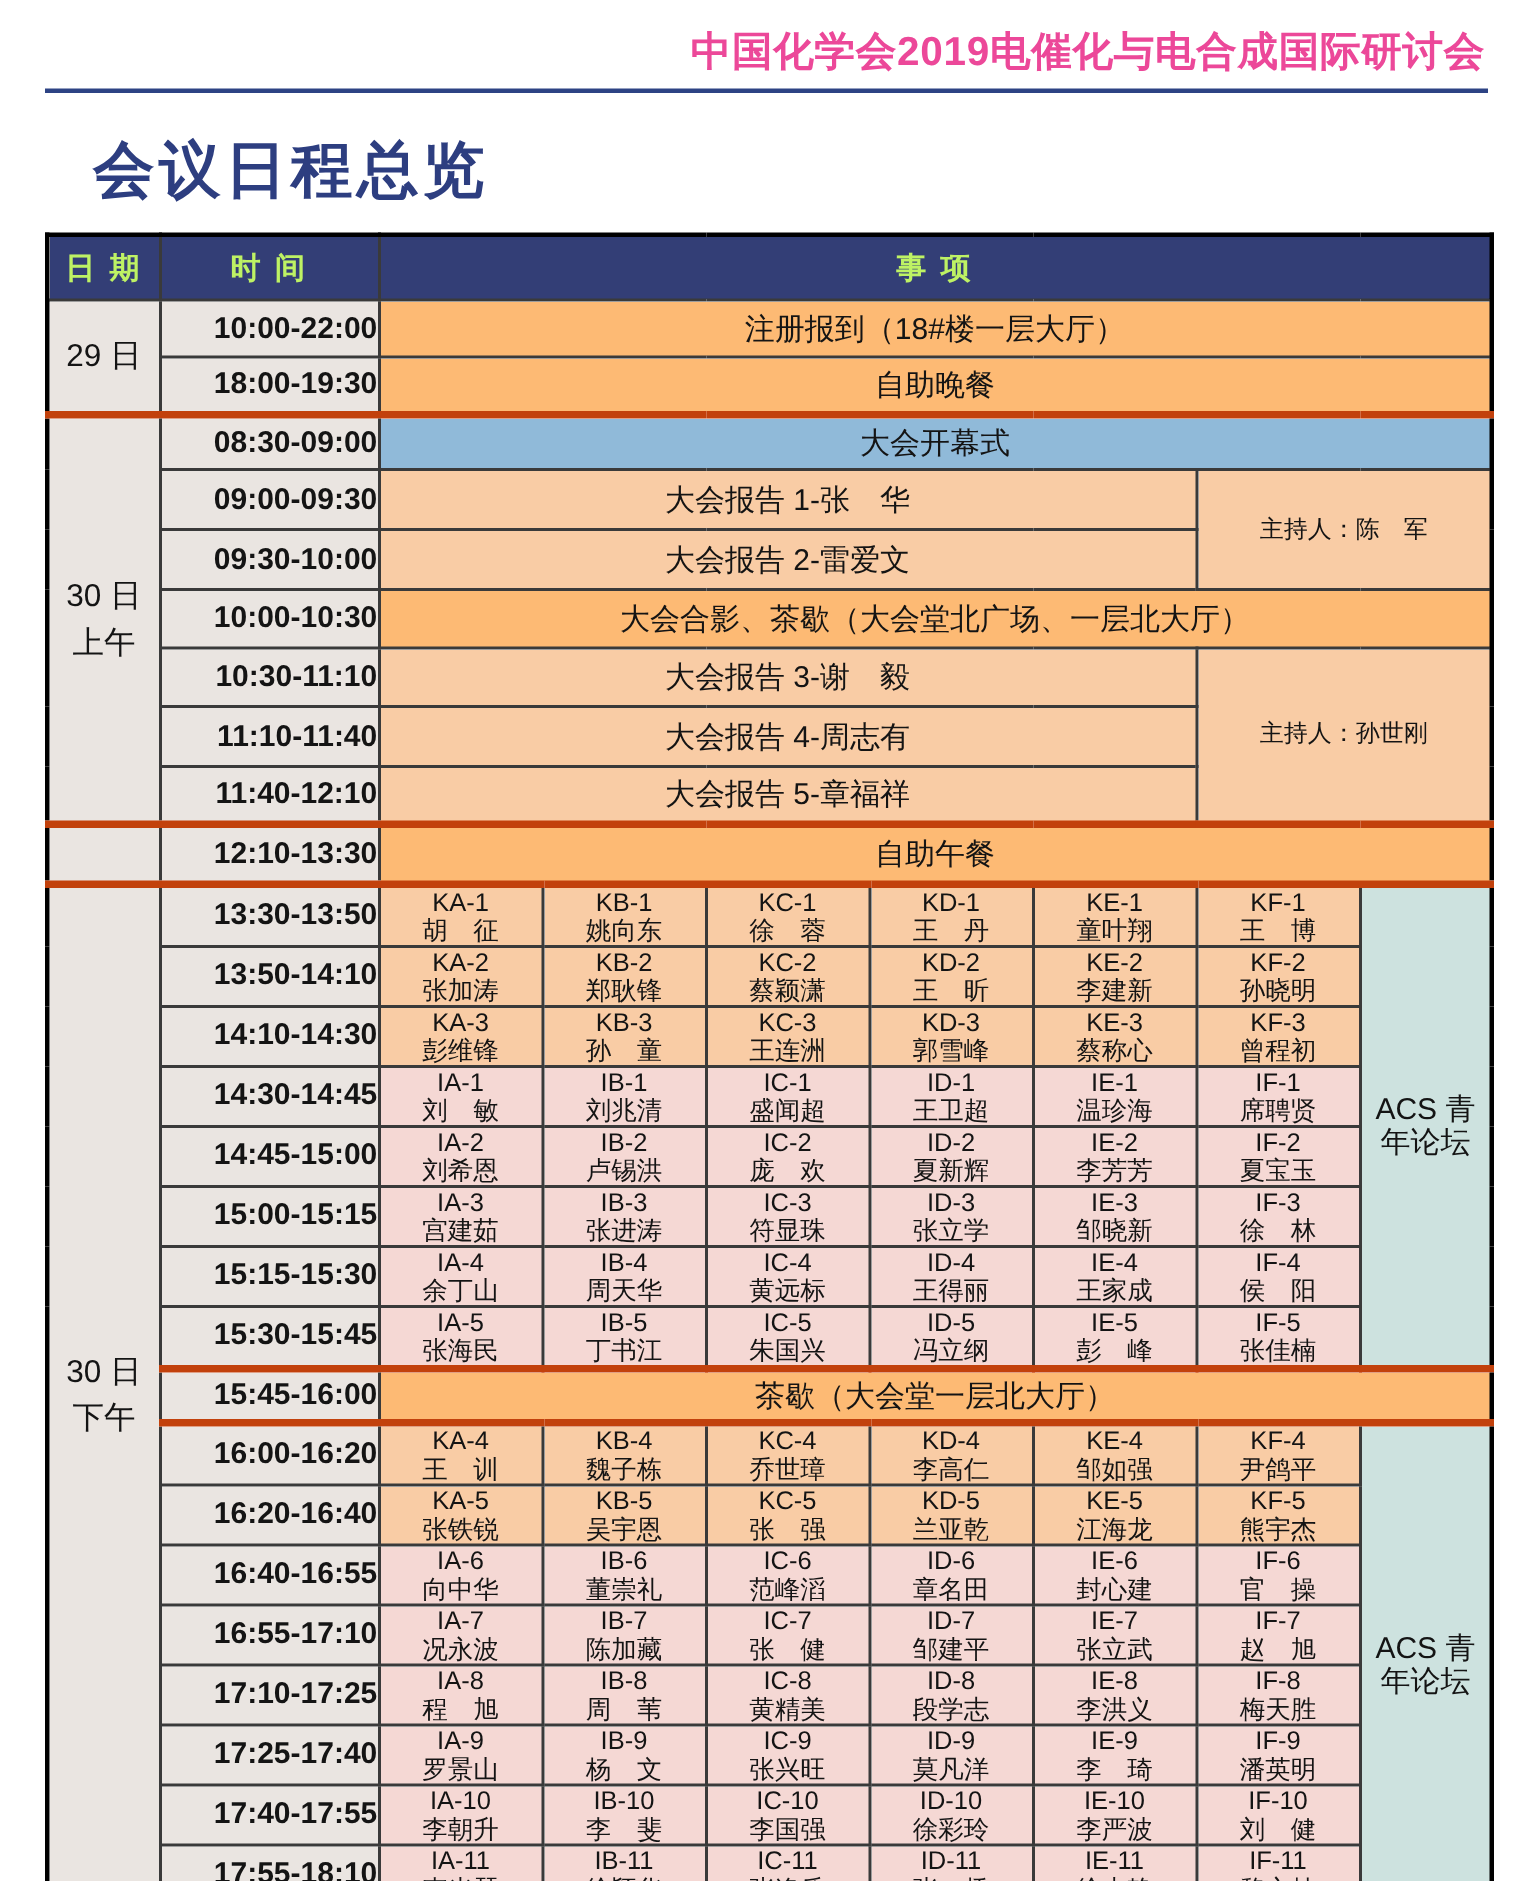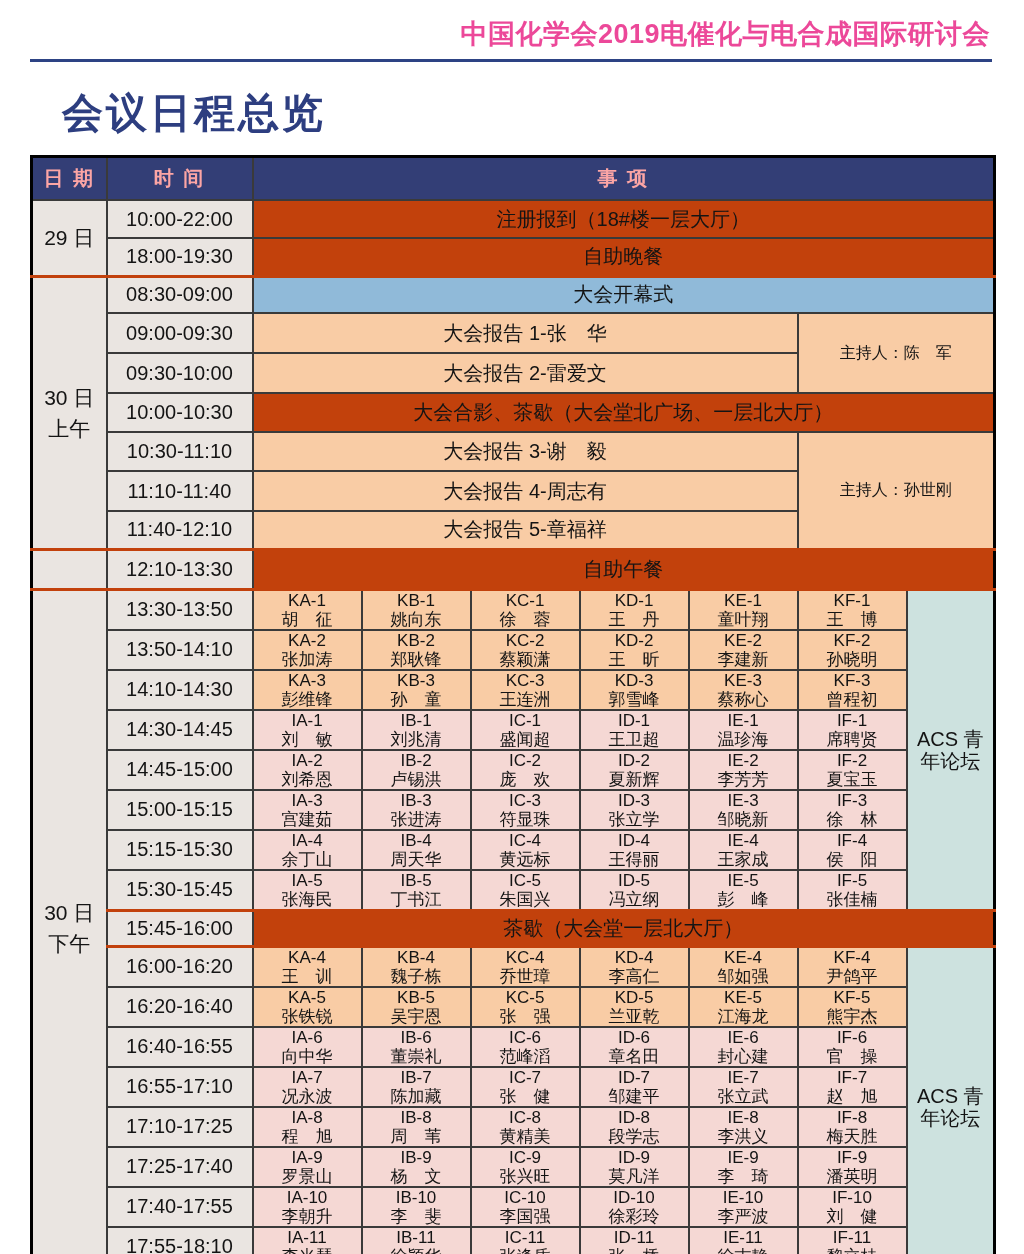--- a/index.html
+++ b/index.html
@@ -15,39 +15,39 @@
   .main-title{
     position:absolute;top:86px;left:15px;width:100%;margin:0;text-align:left;
     font-size:41px;font-weight:bold;color:#2d3e80;letter-spacing:3px;padding-left:47px;
   }
   table.schedule{
     position:absolute;left:30px;top:155px;width:963px;
     border-collapse:collapse;table-layout:fixed;border:3px solid #000;
   }
   th,td{border:2px solid #3a3a3a;text-align:center;vertical-align:middle;padding:0;overflow:hidden;}
   thead th{
-    background:#333e76;color:#fca5a5;font-size:20px;font-weight:bold;
+    background:#333e76;color:#bef264;font-size:20px;font-weight:bold;
     height:41px;letter-spacing:2px;
   }
   td.date,td.time{background:#eae5e1;}
   td.date{font-size:21px;}
   td.date div{line-height:31px;}
-  td.time{font-size:20px;font-weight:400;white-space:nowrap;}
+  td.time{font-size:20px;font-weight:700;white-space:nowrap;text-align:right;}
   td.event{font-size:20px;font-weight:500;}
   td.moderator{font-size:16px;font-weight:500;}
   td.talk{font-size:17px;line-height:19px;font-weight:500;}
   td.forum{font-size:20px;font-weight:400;}
   td.forum div{line-height:22px;}
   td.forum div + div{}
-  .bg-green{background:#c2410c;}
+  .bg-green{background:#fdba74;}
   .bg-blue{background:#90bad9;}
   .bg-orange{background:#f9cca5;}
   .bg-pink{background:#f5d8d4;}
   .bg-cyan{background:#cde2df;}
-  tr.sec > td{border-top:3px solid #c2410c;}
+  tr.sec > td{border-top:5px solid #c2410c;}
 </style>
 </head>
 <body>
 
 <div class="page">
   <div>
     <div class="doc-header-title">中国化学会2019电催化与电合成国际研讨会</div>
     <div class="doc-header-rule"></div>
   </div>
   <h1 class="main-title">会议日程总览</h1>

